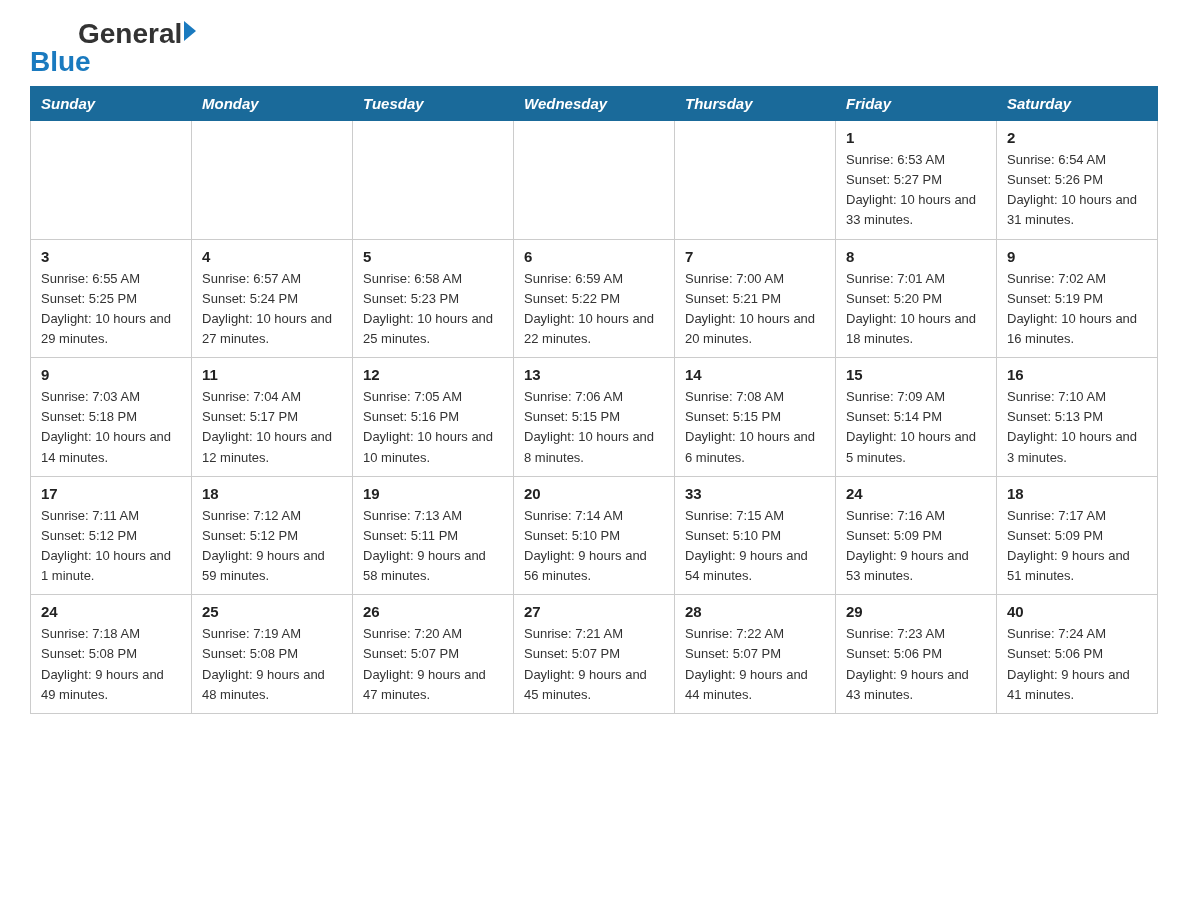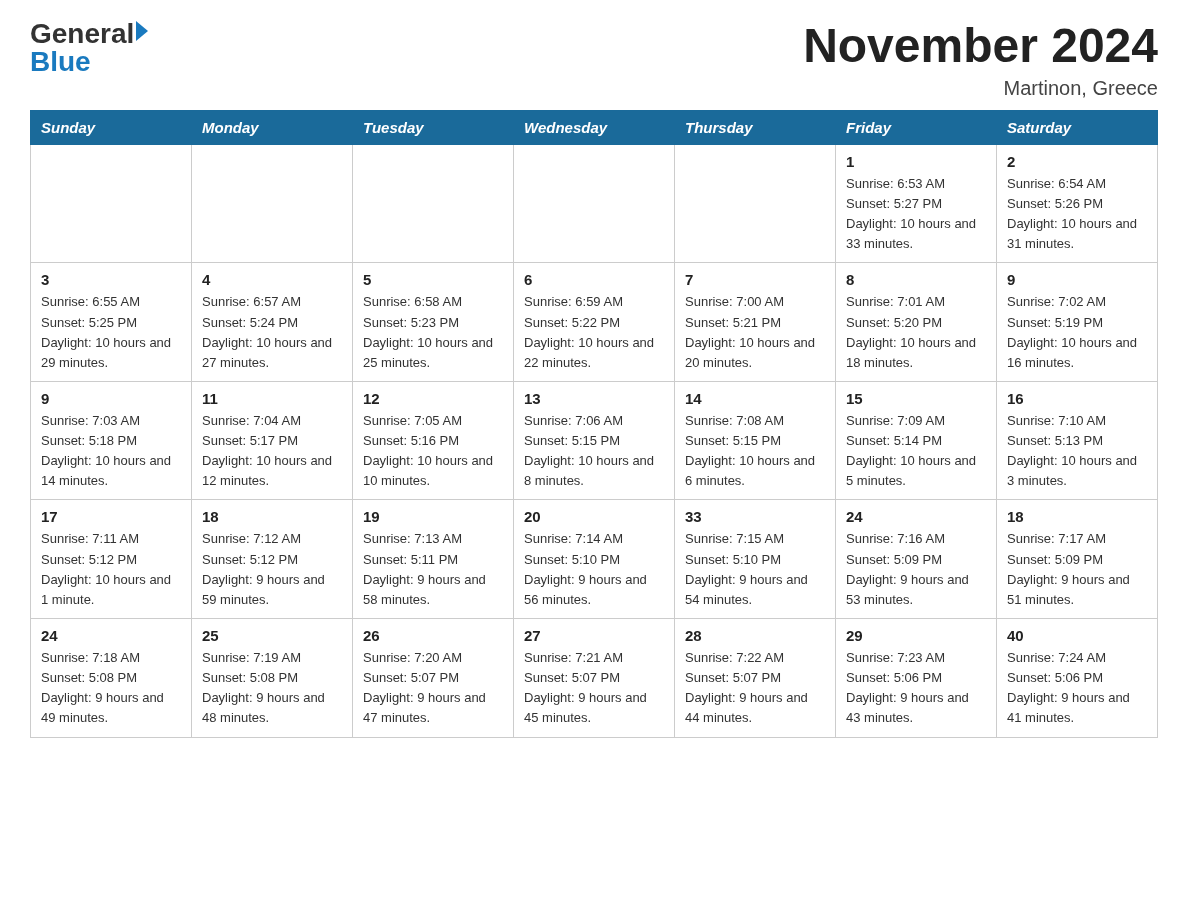--- a/index.html
+++ b/index.html
@@ -14,20 +14,21 @@
       display: flex;
       justify-content: space-between;
       align-items: flex-start;
       margin-bottom: 10px;
     }
     .logo-general {
       font-size: 28px;
       font-weight: bold;
       color: #333;
       line-height: 1;
+      margin-left: 48px;
     }
     .logo-blue {
       font-size: 28px;
       font-weight: bold;
       color: #1a7abf;
       line-height: 1;
     }
     .logo-arrow {
       width: 0;
       height: 0;
@@ -106,24 +107,20 @@
 </head>
 <body>
 
 <div class="header">
   <div class="logo-wrapper">
     <div class="logo-top-row">
       <span class="logo-general">General</span>
       <div class="logo-arrow"></div>
     </div>
     <span class="logo-blue">Blue</span>
-  </div>
-  <div class="title-block">
-    <div class="month-title">November 2024</div>
-    <div class="location">Martinon, Greece</div>
   </div>
 </div>
 
 <table class="calendar">
   <thead>
     <tr>
     <th>Sunday</th>
         <th>Monday</th>
         <th>Tuesday</th>
         <th>Wednesday</th>

